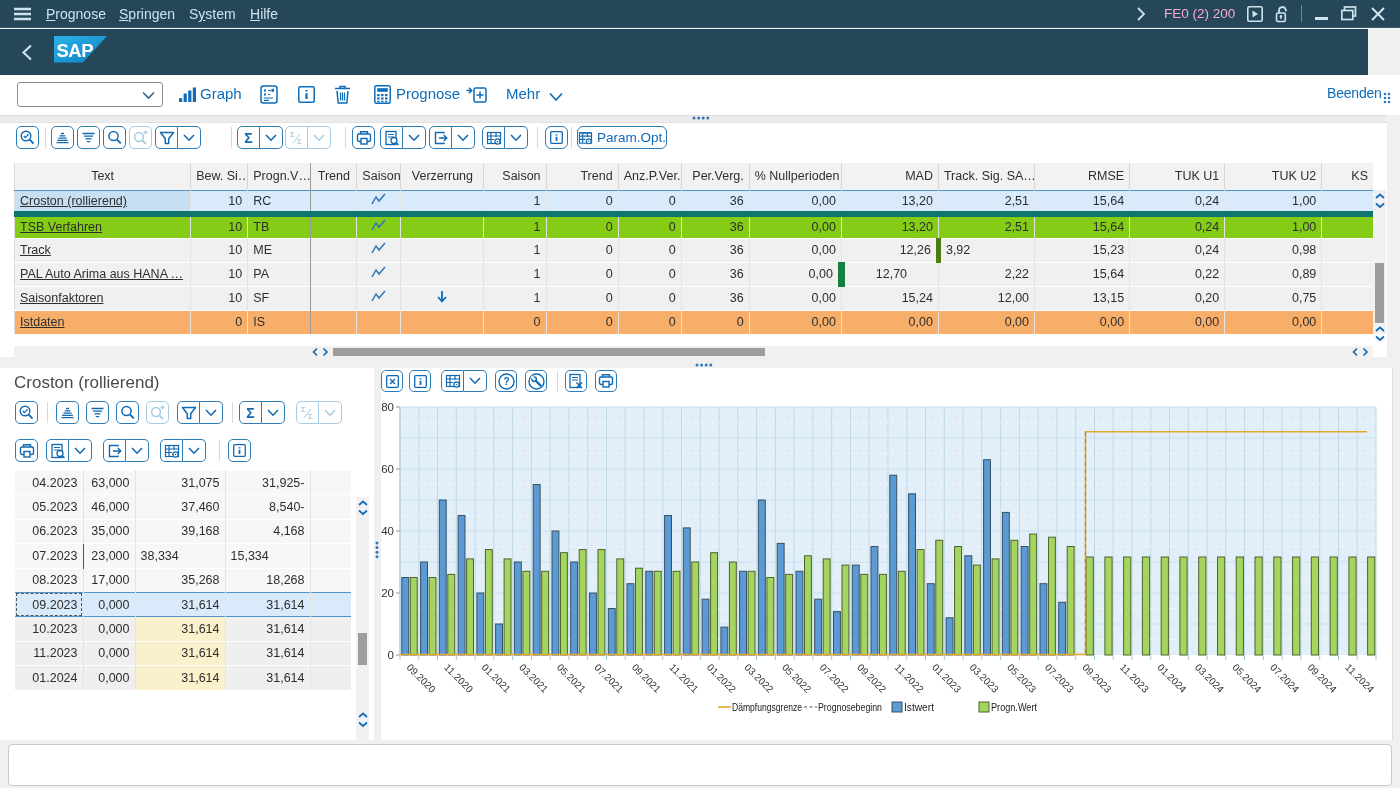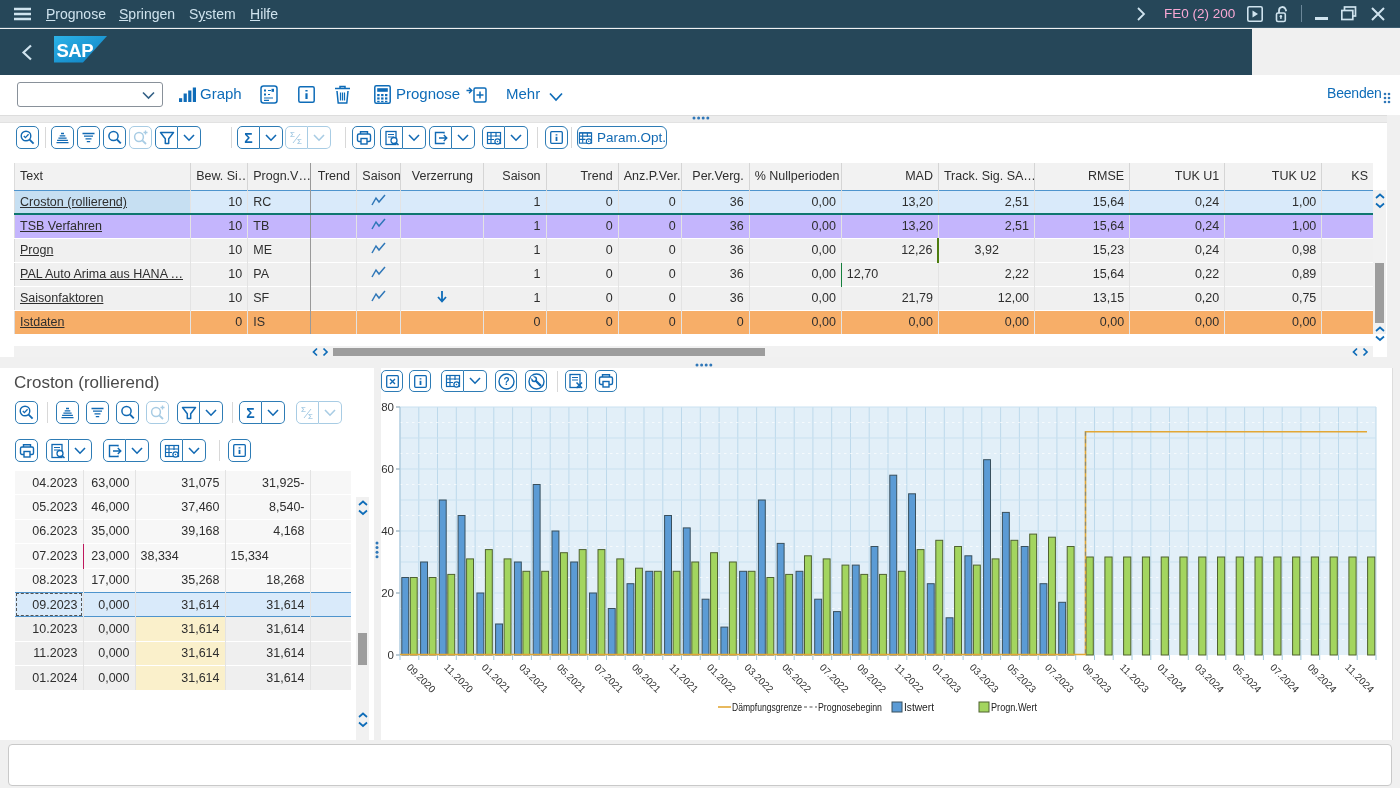--- a/index.html
+++ b/index.html
@@ -32,21 +32,21 @@
     <div class="abs" style="left:1301px;top:5px;width:1px;height:17px;background:#6b8799"></div>
     <div class="abs" style="left:1315px;top:17px;width:13px;height:2.5px;background:#cfe3ee"></div>
     <svg class="abs" style="left:1341px;top:6px" width="16" height="15">
       <rect x="3.5" y="1" width="11" height="9" fill="none" stroke="#cfe3ee" stroke-width="1.7"></rect>
       <rect x="0.8" y="4.5" width="11" height="9" fill="#264759" stroke="#cfe3ee" stroke-width="1.7"></rect>
     </svg>
     <svg class="abs" style="left:1371px;top:7px" width="14" height="14">
       <path d="M1 1 L13 13 M13 1 L1 13" stroke="#cfe3ee" stroke-width="2"></path>
     </svg>
   </div>
-<div class="abs" style="left:0;top:29px;width:1252px;height:46px;background:#264759">
+<div class="abs" style="left:0;top:29px;width:1368px;height:46px;background:#264759">
     <svg class="abs" style="left:21px;top:15px" width="12" height="17">
       <path d="M10 1.5 L2.5 8.5 L10 15.5" fill="none" stroke="#cfe3ee" stroke-width="2.2"></path>
     </svg>
     <svg class="abs" style="left:54px;top:7px" width="54" height="27">
 <defs>
         <linearGradient id="sapg" x1="0" y1="0" x2="1" y2="1">
 <stop offset="0" stop-color="#2cb3e8"></stop>
           <stop offset="1" stop-color="#0e7fc1"></stop>
         </linearGradient>
       </defs>
@@ -271,21 +271,21 @@
       <col style="width:92px">
       <col style="width:97px">
       <col style="width:96px">
       <col style="width:95px">
       <col style="width:95px">
       <col style="width:97px">
       <col style="width:51px">
     </colgroup>
     <tbody>
       <tr style="height:27px;background:#f2f2f2">
-        <th style="text-align:left;">Text</th>
+        <th style="text-align:center;">Text</th>
         <th style="text-align:right;border-left:1px solid #d5d5d5;">Bew. Si…</th>
         <th style="text-align:left;border-left:1px solid #d5d5d5;">Progn.V…</th>
         <th style="text-align:center;border-left:1px solid #999;">Trend</th>
         <th style="text-align:center;border-left:1px solid #d5d5d5;">Saison</th>
         <th style="text-align:center;border-left:1px solid #d5d5d5;">Verzerrung</th>
         <th style="text-align:right;border-left:1px solid #d5d5d5;">Saison</th>
         <th style="text-align:right;border-left:1px solid #d5d5d5;">Trend</th>
         <th style="text-align:right;border-left:1px solid #d5d5d5;">Anz.P.Ver.</th>
         <th style="text-align:right;border-left:1px solid #d5d5d5;">Per.Verg.</th>
         <th style="text-align:right;border-left:1px solid #d5d5d5;">% Nullperioden</th>
@@ -310,21 +310,21 @@
         <td style="text-align:right;border-left:1px solid #e3e3e3;vertical-align:middle">0</td>
         <td style="text-align:right;border-left:1px solid #e3e3e3;vertical-align:middle">36</td>
         <td style="text-align:right;border-left:1px solid #e3e3e3;vertical-align:middle">0,00</td>
         <td style="text-align:right;border-left:1px solid #e3e3e3;vertical-align:middle">13,20</td>
         <td style="text-align:right;border-left:1px solid #e3e3e3;vertical-align:middle">2,51</td>
         <td style="text-align:right;border-left:1px solid #e3e3e3;vertical-align:middle">15,64</td>
         <td style="text-align:right;border-left:1px solid #e3e3e3;vertical-align:middle">0,24</td>
         <td style="text-align:right;border-left:1px solid #e3e3e3;vertical-align:middle">1,00</td>
         <td style="text-align:right;border-left:1px solid #e3e3e3;vertical-align:middle"></td>
       </tr>
-      <tr style="height:24px;background:#c4b5fd;border-top:2px solid #0f766e">
+      <tr style="height:24px;background:#84cc16;border-top:6px solid #0f766e">
         <td style="text-align:left;vertical-align:middle"><u>TSB Verfahren</u></td>
         <td style="text-align:right;border-left:1px solid #e3e3e3;vertical-align:middle">10</td>
         <td style="text-align:left;border-left:1px solid #e3e3e3;vertical-align:middle">TB</td>
         <td style="text-align:center;border-left:1px solid #999;vertical-align:middle"></td>
         <td style="text-align:center;border-left:1px solid #e3e3e3;vertical-align:middle"><svg width="16" height="13">
             <path d="M1 11 L5 4 L8 8 L14 1" fill="none" stroke="#2f77b8" stroke-width="1.5"></path>
           </svg></td>
         <td style="text-align:center;border-left:1px solid #e3e3e3;vertical-align:middle"></td>
         <td style="text-align:right;border-left:1px solid #e3e3e3;vertical-align:middle">1</td>
         <td style="text-align:right;border-left:1px solid #e3e3e3;vertical-align:middle">0</td>
@@ -332,55 +332,55 @@
         <td style="text-align:right;border-left:1px solid #e3e3e3;vertical-align:middle">36</td>
         <td style="text-align:right;border-left:1px solid #e3e3e3;vertical-align:middle">0,00</td>
         <td style="text-align:right;border-left:1px solid #e3e3e3;vertical-align:middle">13,20</td>
         <td style="text-align:right;border-left:1px solid #e3e3e3;vertical-align:middle">2,51</td>
         <td style="text-align:right;border-left:1px solid #e3e3e3;vertical-align:middle">15,64</td>
         <td style="text-align:right;border-left:1px solid #e3e3e3;vertical-align:middle">0,24</td>
         <td style="text-align:right;border-left:1px solid #e3e3e3;vertical-align:middle">1,00</td>
         <td style="text-align:right;border-left:1px solid #e3e3e3;vertical-align:middle"></td>
       </tr>
       <tr style="height:24px;background:#f0f0f0;border-top:1px solid #fff">
-        <td style="text-align:left;vertical-align:middle"><u>Progn</u></td>
+        <td style="text-align:left;vertical-align:middle"><u>Track</u></td>
         <td style="text-align:right;border-left:1px solid #e3e3e3;vertical-align:middle">10</td>
         <td style="text-align:left;border-left:1px solid #e3e3e3;vertical-align:middle">ME</td>
         <td style="text-align:center;border-left:1px solid #999;vertical-align:middle"></td>
         <td style="text-align:center;border-left:1px solid #e3e3e3;vertical-align:middle"><svg width="16" height="13">
             <path d="M1 11 L5 4 L8 8 L14 1" fill="none" stroke="#2f77b8" stroke-width="1.5"></path>
           </svg></td>
         <td style="text-align:center;border-left:1px solid #e3e3e3;vertical-align:middle"></td>
         <td style="text-align:right;border-left:1px solid #e3e3e3;vertical-align:middle">1</td>
         <td style="text-align:right;border-left:1px solid #e3e3e3;vertical-align:middle">0</td>
         <td style="text-align:right;border-left:1px solid #e3e3e3;vertical-align:middle">0</td>
         <td style="text-align:right;border-left:1px solid #e3e3e3;vertical-align:middle">36</td>
         <td style="text-align:right;border-left:1px solid #e3e3e3;vertical-align:middle">0,00</td>
         <td style="text-align:right;border-left:1px solid #e3e3e3;vertical-align:middle">12,26</td>
-        <td style="text-align:center;border-left:2px solid #4d7c0f;vertical-align:middle">3,92</td>
+        <td style="text-align:left;border-left:5px solid #4d7c0f;vertical-align:middle">3,92</td>
         <td style="text-align:right;border-left:1px solid #e3e3e3;vertical-align:middle">15,23</td>
         <td style="text-align:right;border-left:1px solid #e3e3e3;vertical-align:middle">0,24</td>
         <td style="text-align:right;border-left:1px solid #e3e3e3;vertical-align:middle">0,98</td>
         <td style="text-align:right;border-left:1px solid #e3e3e3;vertical-align:middle"></td>
       </tr>
       <tr style="height:24px;background:#f0f0f0;border-top:1px solid #fff">
         <td style="text-align:left;vertical-align:middle"><u>PAL Auto Arima aus HANA …</u></td>
         <td style="text-align:right;border-left:1px solid #e3e3e3;vertical-align:middle">10</td>
         <td style="text-align:left;border-left:1px solid #e3e3e3;vertical-align:middle">PA</td>
         <td style="text-align:center;border-left:1px solid #999;vertical-align:middle"></td>
         <td style="text-align:center;border-left:1px solid #e3e3e3;vertical-align:middle"><svg width="16" height="13">
             <path d="M1 11 L5 4 L8 8 L14 1" fill="none" stroke="#2f77b8" stroke-width="1.5"></path>
           </svg></td>
         <td style="text-align:center;border-left:1px solid #e3e3e3;vertical-align:middle"></td>
         <td style="text-align:right;border-left:1px solid #e3e3e3;vertical-align:middle">1</td>
         <td style="text-align:right;border-left:1px solid #e3e3e3;vertical-align:middle">0</td>
         <td style="text-align:right;border-left:1px solid #e3e3e3;vertical-align:middle">0</td>
         <td style="text-align:right;border-left:1px solid #e3e3e3;vertical-align:middle">36</td>
         <td style="text-align:right;border-left:1px solid #e3e3e3;vertical-align:middle">0,00</td>
-        <td style="text-align:left;border-left:1px solid #15803d;vertical-align:middle">12,70</td>
+        <td style="text-align:center;border-left:7px solid #15803d;vertical-align:middle">12,70</td>
         <td style="text-align:right;border-left:1px solid #e3e3e3;vertical-align:middle">2,22</td>
         <td style="text-align:right;border-left:1px solid #e3e3e3;vertical-align:middle">15,64</td>
         <td style="text-align:right;border-left:1px solid #e3e3e3;vertical-align:middle">0,22</td>
         <td style="text-align:right;border-left:1px solid #e3e3e3;vertical-align:middle">0,89</td>
         <td style="text-align:right;border-left:1px solid #e3e3e3;vertical-align:middle"></td>
       </tr>
       <tr style="height:24px;background:#f0f0f0;border-top:1px solid #fff">
         <td style="text-align:left;vertical-align:middle"><u>Saisonfaktoren</u></td>
         <td style="text-align:right;border-left:1px solid #e3e3e3;vertical-align:middle">10</td>
         <td style="text-align:left;border-left:1px solid #e3e3e3;vertical-align:middle">SF</td>
@@ -389,21 +389,21 @@
             <path d="M1 11 L5 4 L8 8 L14 1" fill="none" stroke="#2f77b8" stroke-width="1.5"></path>
           </svg></td>
         <td style="text-align:center;border-left:1px solid #e3e3e3;vertical-align:middle"><svg width="12" height="14">
             <path d="M6 1 V10 M2 7 L6 11.5 L10 7" fill="none" stroke="#0e6cb8" stroke-width="1.8"></path>
           </svg></td>
         <td style="text-align:right;border-left:1px solid #e3e3e3;vertical-align:middle">1</td>
         <td style="text-align:right;border-left:1px solid #e3e3e3;vertical-align:middle">0</td>
         <td style="text-align:right;border-left:1px solid #e3e3e3;vertical-align:middle">0</td>
         <td style="text-align:right;border-left:1px solid #e3e3e3;vertical-align:middle">36</td>
         <td style="text-align:right;border-left:1px solid #e3e3e3;vertical-align:middle">0,00</td>
-        <td style="text-align:right;border-left:1px solid #e3e3e3;vertical-align:middle">21,79</td>
+        <td style="text-align:right;border-left:1px solid #e3e3e3;vertical-align:middle">15,24</td>
         <td style="text-align:right;border-left:1px solid #e3e3e3;vertical-align:middle">12,00</td>
         <td style="text-align:right;border-left:1px solid #e3e3e3;vertical-align:middle">13,15</td>
         <td style="text-align:right;border-left:1px solid #e3e3e3;vertical-align:middle">0,20</td>
         <td style="text-align:right;border-left:1px solid #e3e3e3;vertical-align:middle">0,75</td>
         <td style="text-align:right;border-left:1px solid #e3e3e3;vertical-align:middle"></td>
       </tr>
       <tr style="height:24px;background:#f7ae68;border-top:1px solid #fff">
         <td style="text-align:left;vertical-align:middle"><u>Istdaten</u></td>
         <td style="text-align:right;border-left:1px solid #e3e3e3;vertical-align:middle">0</td>
         <td style="text-align:left;border-left:1px solid #e3e3e3;vertical-align:middle">IS</td>

